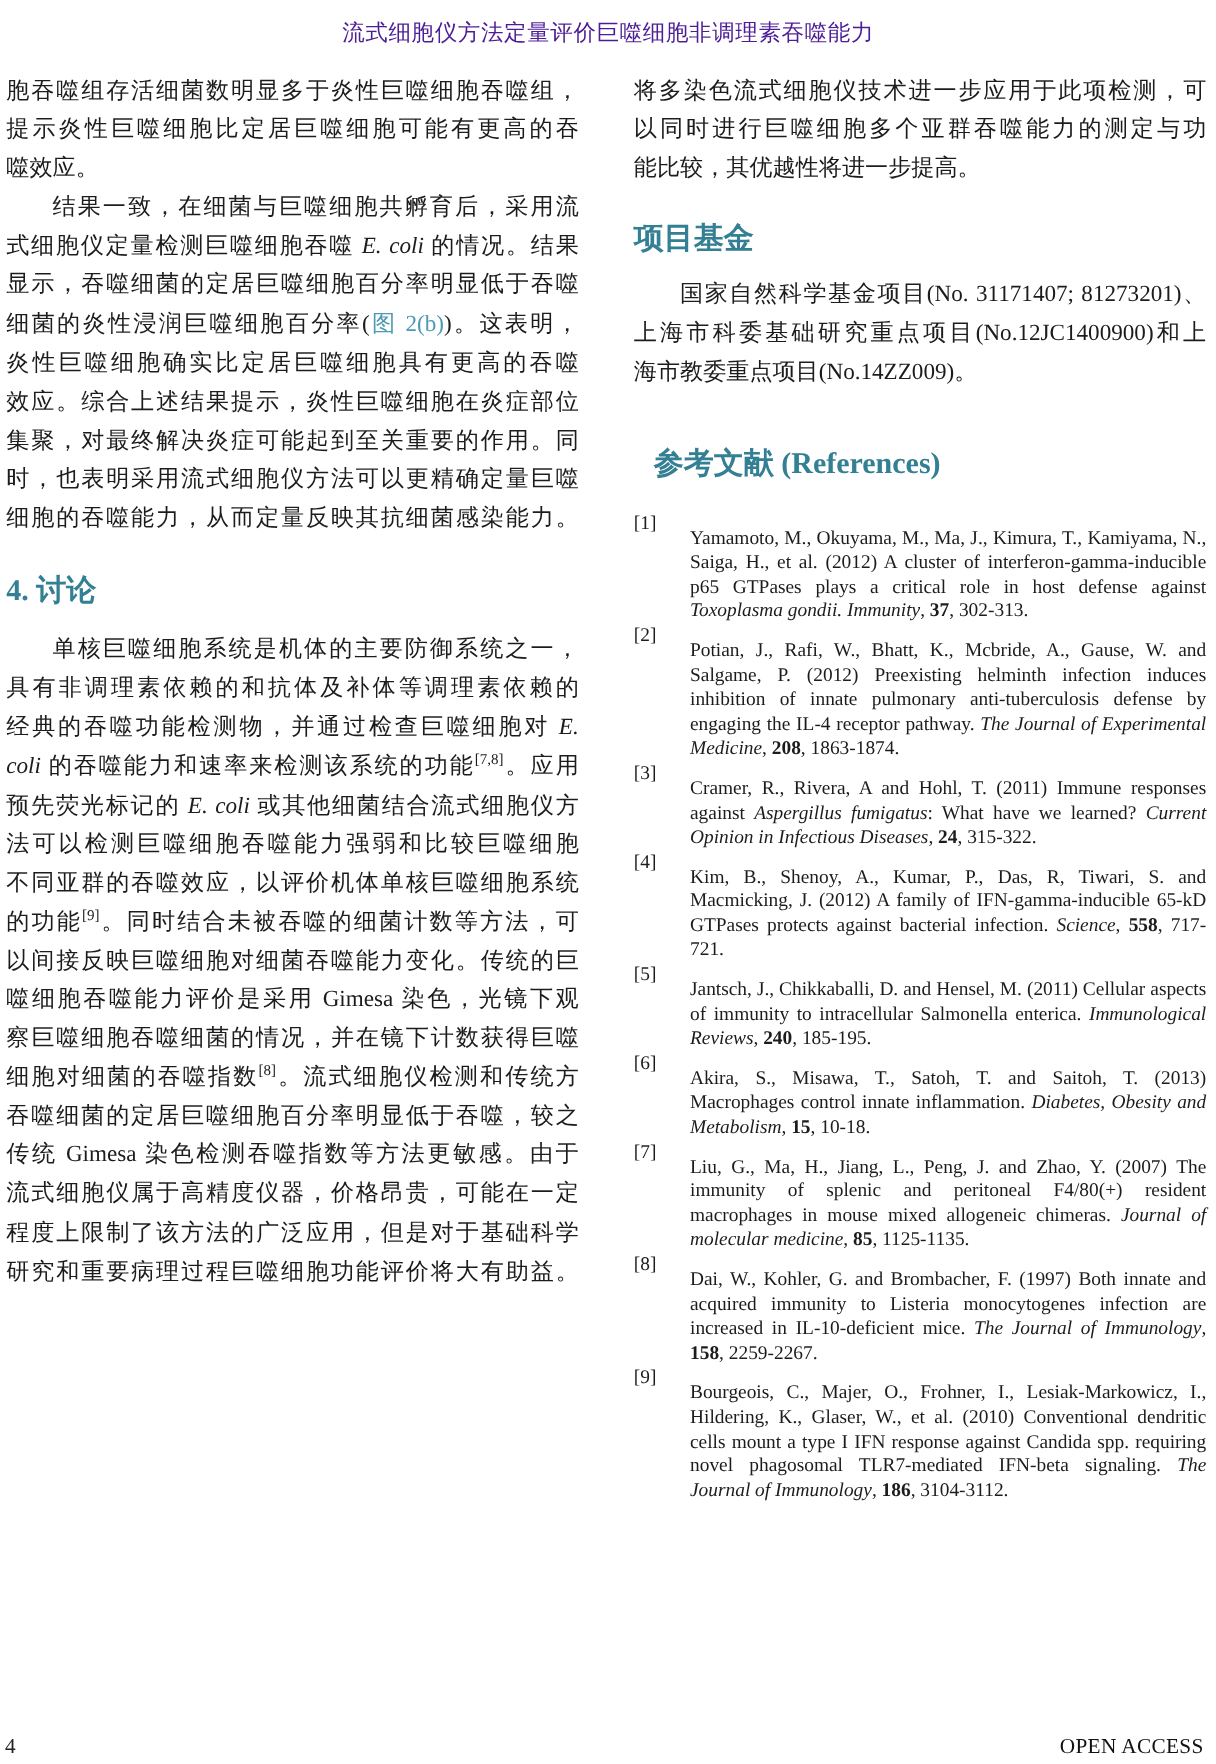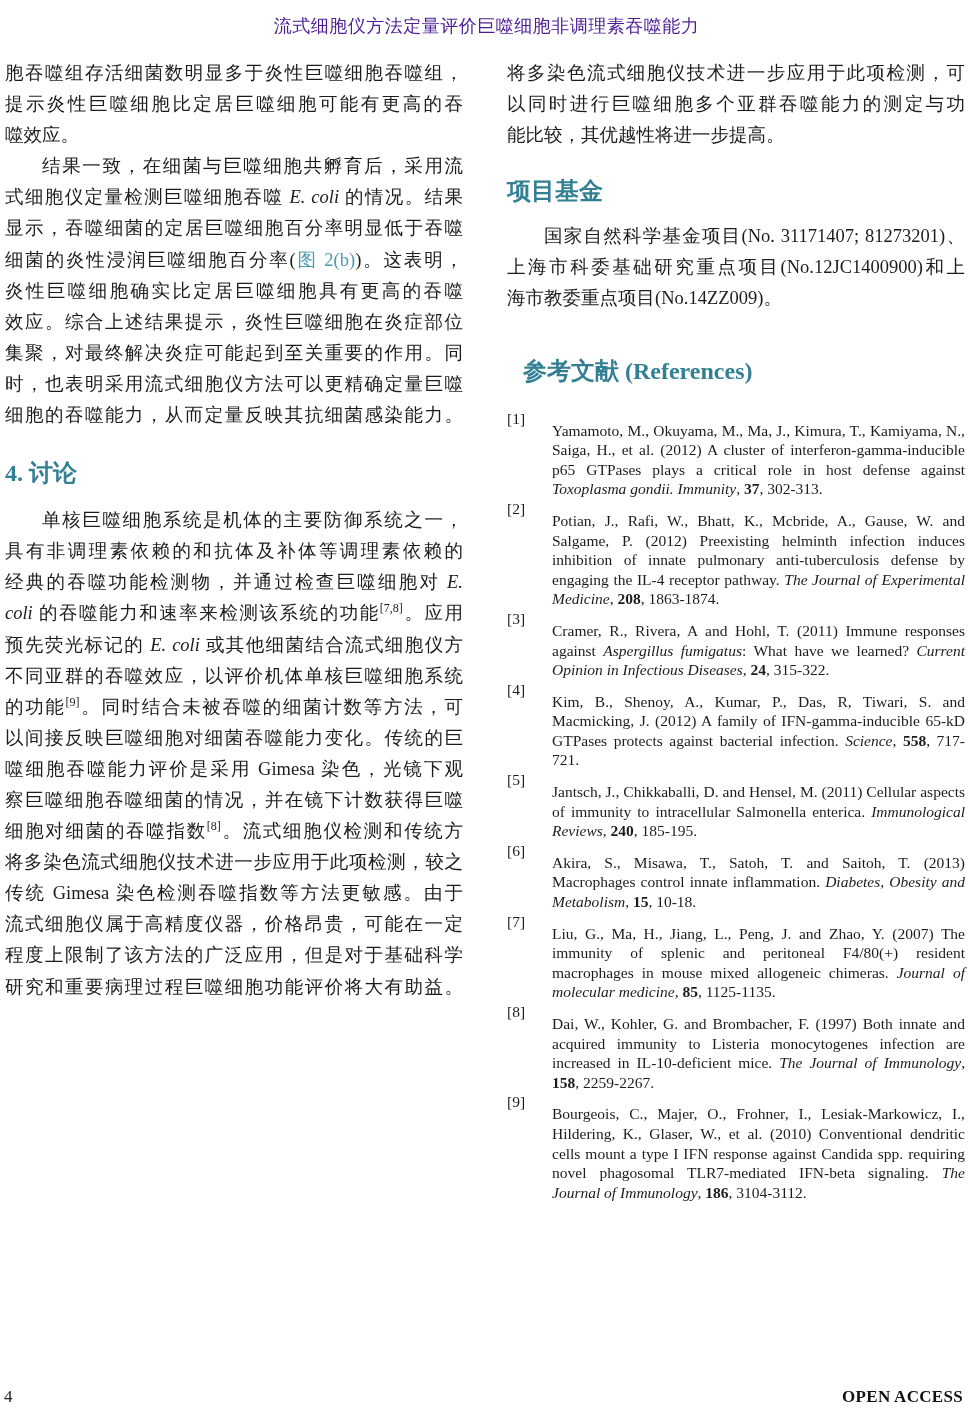--- a/index.html
+++ b/index.html
@@ -50,21 +50,21 @@
   .ref-text { flex:1; text-align:justify;margin-top:12px; }
   .ref-text b { font-weight:bold; }
   .ref-text i { font-style:italic; }
 
   .footer-page-num {
     position:absolute; left:4px; bottom:4px;
     font-size:17px; color:#222;
   }
   .open-access {
     position:absolute; right:10px; bottom:4px;
-    font-size:17px; font-weight:bold; color:#111;
+    font-size:17px; font-weight:normal; color:#111;
     letter-spacing:0.3px;
     text-align:right;
   }
 </style>
 </head>
 <body>
 
 <div class="page-header">流式细胞仪方法定量评价巨噬细胞非调理素吞噬能力</div>
 
 <div class="col" id="left-col">
@@ -79,27 +79,28 @@
     <div class="tline">效应。综合上述结果提示，炎性巨噬细胞在炎症部位</div>
     <div class="tline">集聚，对最终解决炎症可能起到至关重要的作用。同</div>
     <div class="tline">时，也表明采用流式细胞仪方法可以更精确定量巨噬</div>
     <div class="tline">细胞的吞噬能力，从而定量反映其抗细菌感染能力。</div>
     <div class="sec-heading discussion">4. 讨论</div>
     <div class="tline indent">单核巨噬细胞系统是机体的主要防御系统之一，</div>
     <div class="tline">具有非调理素依赖的和抗体及补体等调理素依赖的</div>
     <div class="tline">经典的吞噬功能检测物，并通过检查巨噬细胞对 <i>E.</i></div>
     <div class="tline"><i>coli</i> 的吞噬能力和速率来检测该系统的功能<sup class="cite">[7,8]</sup>。应用</div>
     <div class="tline">预先荧光标记的 <i>E. coli</i> 或其他细菌结合流式细胞仪方</div>
+    <div class="tline">法可以检测巨噬细胞吞噬能力强弱和比较巨噬细胞</div>
     <div class="tline">不同亚群的吞噬效应，以评价机体单核巨噬细胞系统</div>
     <div class="tline">的功能<sup class="cite">[9]</sup>。同时结合未被吞噬的细菌计数等方法，可</div>
     <div class="tline">以间接反映巨噬细胞对细菌吞噬能力变化。传统的巨</div>
     <div class="tline">噬细胞吞噬能力评价是采用 Gimesa 染色，光镜下观</div>
     <div class="tline">察巨噬细胞吞噬细菌的情况，并在镜下计数获得巨噬</div>
     <div class="tline">细胞对细菌的吞噬指数<sup class="cite">[8]</sup>。流式细胞仪检测和传统方</div>
-    <div class="tline">将多染色流式细胞仪技术进一步应用于此项检测，较之</div>
+    <div class="tline">吞噬细菌的定居巨噬细胞百分率明显低于吞噬，较之</div>
     <div class="tline">传统 Gimesa 染色检测吞噬指数等方法更敏感。由于</div>
     <div class="tline">流式细胞仪属于高精度仪器，价格昂贵，可能在一定</div>
     <div class="tline">程度上限制了该方法的广泛应用，但是对于基础科学</div>
     <div class="tline">研究和重要病理过程巨噬细胞功能评价将大有助益。</div>
   </div>
 <div class="col" id="right-col">
     <div class="tline">将多染色流式细胞仪技术进一步应用于此项检测，可</div>
     <div class="tline">以同时进行巨噬细胞多个亚群吞噬能力的测定与功</div>
     <div class="tline end">能比较，其优越性将进一步提高。</div>
     <div class="sec-heading funding">项目基金</div>

